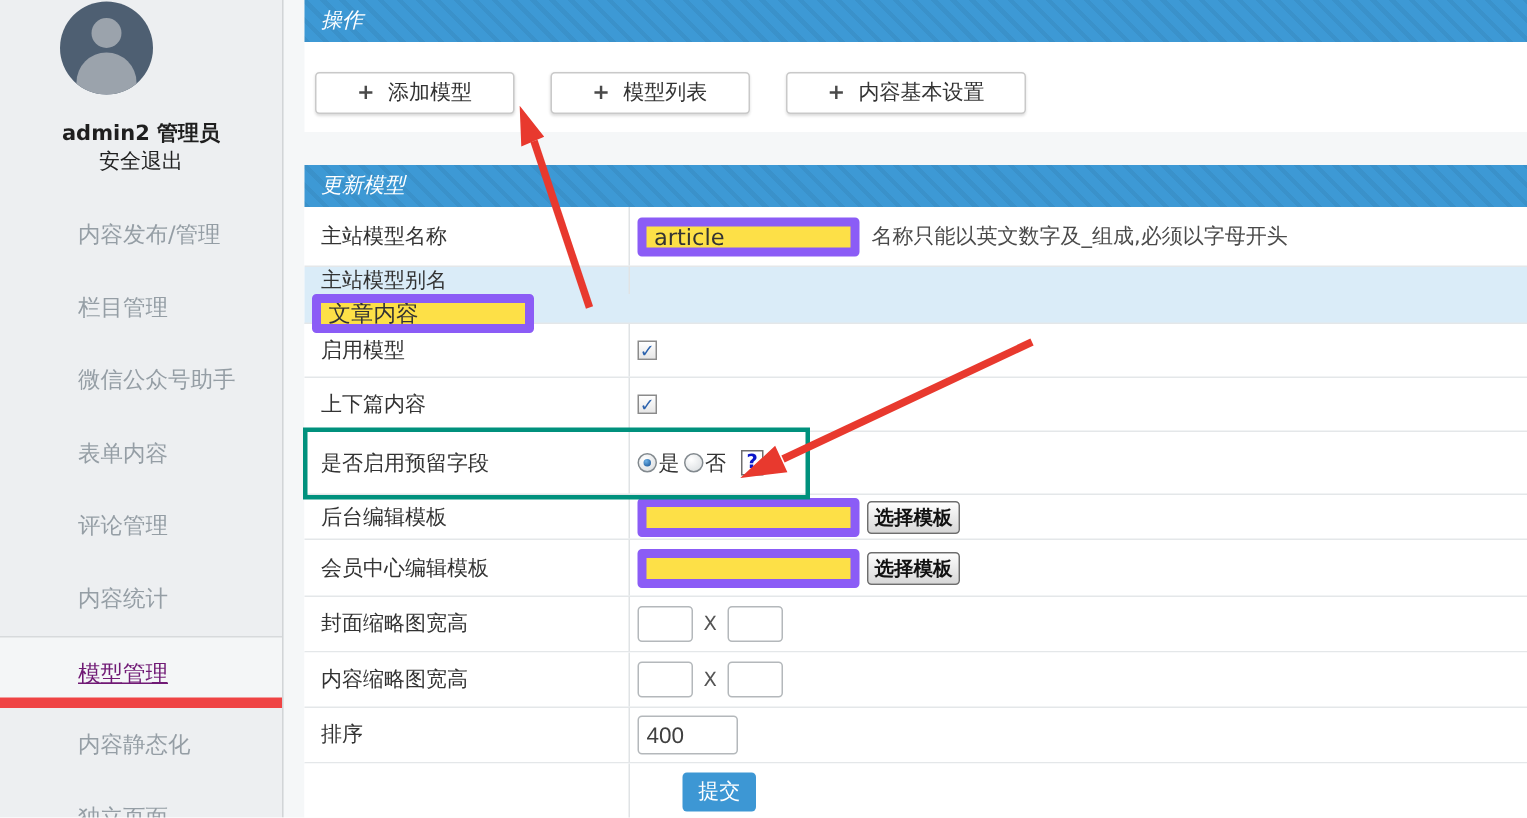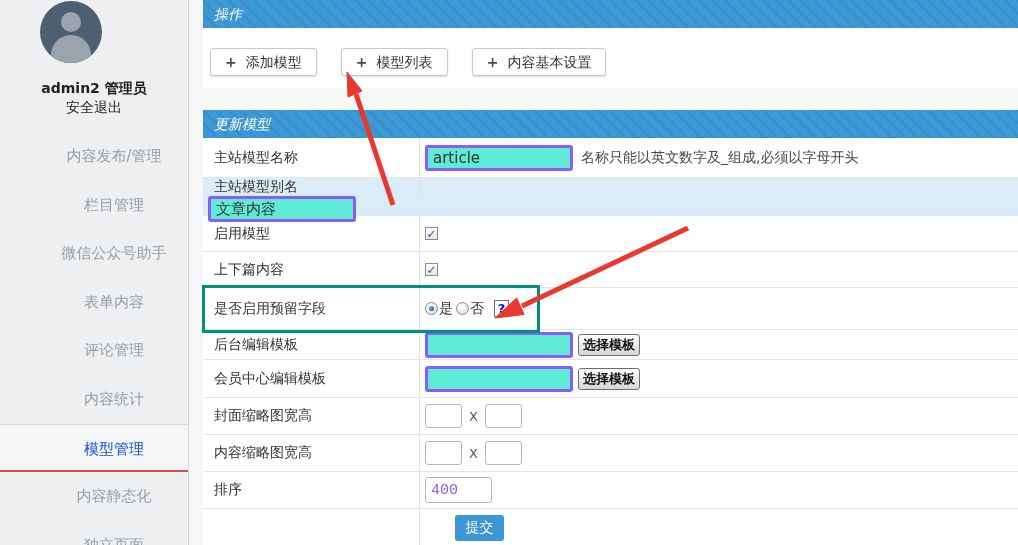--- a/index.html
+++ b/index.html
@@ -17,47 +17,47 @@
             border-radius:50%; background:#4e5f72; overflow:hidden; }
   .avatar .head { position:absolute; left:21px; top:11px; width:20px; height:20px;
                   border-radius:50%; background:#9ba3ac; }
   .avatar .body { position:absolute; left:11px; top:34px; width:40px; height:28px;
                   border-radius:20px 20px 0 0; background:#9ba3ac; }
   .user-name { position:absolute; top:80px; left:0; width:100%; text-align:center;
                font-size:14px; color:#1f1f1f;font-weight:bold; }
   .logout    { position:absolute; top:99px; left:0; width:100%; text-align:center;
                font-size:14px; color:#1f1f1f; cursor:pointer; }
   .menu { position:absolute; top:132px; left:0; right:0; }
-  .menu-item { height:48.6px; line-height:48.6px; padding-left:40px;
-               font-size:15px; color:#959ea5; cursor:pointer; white-space:nowrap;text-align:center; }
-  .menu-item.active { background:#f4f6f7; color:#1d4ed8;
-                      border-top:1px solid #d7dadc; border-bottom:2px solid #ef4444; }
+  .menu-item { height:48.6px; line-height:48.6px; padding-left:52px;
+               font-size:15px; color:#959ea5; cursor:pointer; white-space:nowrap; }
+  .menu-item.active { background:#f4f6f7; color:#701a75;
+                      border-top:1px solid #d7dadc; border-bottom:7px solid #ef4444;text-decoration:underline; }
 
   
   .main { position:absolute; left:203px; top:0; width:815px; height:545px; }
   .bar { height:28px; line-height:28px; padding-left:11px; font-size:14px; color:#fff;
          background:#3d99d5;
          background-image:repeating-linear-gradient(45deg, rgba(0,0,0,0.05) 0 3px, rgba(0,0,0,0) 3px 9px);font-style:italic; }
   .ops-body { height:60px; background:#fff; padding:20px 0 0 7px; }
-  .op-btn { display:inline-block; height:28px; line-height:26px; padding:0 14px;
+  .op-btn { display:inline-block; height:28px; line-height:26px; padding:0 27px;
             background:#fff; border:1px solid #c9c9c9; border-radius:3px;
             box-shadow:0 1px 2px rgba(0,0,0,.14); font-size:14px; color:#333;
             margin-right:19px; cursor:pointer; white-space:nowrap; }
   .op-btn .plus { font-weight:bold; color:#4a4a4a; margin-right:9px; }
 
   .form-sec { margin-top:22px; }
   .ftable { background:#fff; }
   .frow { display:flex; border-bottom:1px solid #e4e7e9; background:#fff; }
   .frow.hl { background:#daecf8;flex-direction:column; }
   .fcell-label { width:217px; padding-left:11px; display:flex; align-items:center;
                  font-size:14px; color:#333; border-right:1px solid #e0e3e5; }
   .fcell-value { flex:1; display:flex; align-items:center; padding-left:5px; }
 
-  .txt { width:148px; height:26px; border:3px solid #8b5cf6; border-radius:3px;
-         font-size:15px; color:#333; padding:0 5px; background:#5eead4; font-family:inherit; }
+  .txt { width:148px; height:26px; border:6px solid #8b5cf6; border-radius:3px;
+         font-size:15px; color:#333; padding:0 5px; background:#fde047; font-family:inherit; }
   .hint { margin-left:8px; font-size:14px; color:#4a4a4a; }
 
   .cb { width:13px; height:13px; border:1px solid #8b8b8b;
         background:linear-gradient(#fff,#e6e6e6);
         display:inline-flex; align-items:center; justify-content:center; cursor:pointer; }
   .cb .tick { color:#2b62ad; font-size:12px; font-weight:bold; line-height:10px; }
 
   .radio { width:13px; height:13px; border-radius:50%; border:1px solid #82898e;
            background:radial-gradient(circle at 35% 30%, #fff, #d7dbde);
            display:inline-block; position:relative; cursor:pointer; }
@@ -70,21 +70,21 @@
           display:inline-flex; align-items:center; justify-content:center; cursor:pointer; }
 
   .sys-btn { margin-left:5px; height:22px; padding:0 4px; font-size:13px; font-weight:bold;
              color:#111; background:linear-gradient(#fefefe,#d7d7d7);
              border:1px solid #6e6e6e; border-radius:3px; cursor:pointer; font-family:inherit; }
 
   .size-input { width:37px; height:24px; border:1px solid #b4b8bb; border-radius:3px;
                 font-size:14px; padding:0 4px; font-family:inherit; }
   .x-sep { margin:0 7px; font-size:13px; color:#555; }
   .sort-input { width:67px; height:26px; border:1px solid #b4b8bb; border-radius:3px;
-                font-size:15px; color:#8b5cf6; padding:0 5px; font-family:Liberation Mono, monospace; }
+                font-size:15px; color:#404040; padding:0 5px; font-family:Liberation Sans, sans-serif; }
   .submit-btn { width:49px; height:26px; background:#3d97d4; color:#fff; border:none;
                 border-radius:3px; font-size:14px; cursor:pointer; font-family:inherit;margin-left:30px; }
 
   
   .highlight-box { position:absolute; left:202px; top:285px; width:338px; height:48px;
                    border:3px solid #00917d; pointer-events:none; }
   .arrows { position:absolute; left:0; top:0; width:1018px; height:545px; pointer-events:none; }
 </style>
 </head>
 <body>

